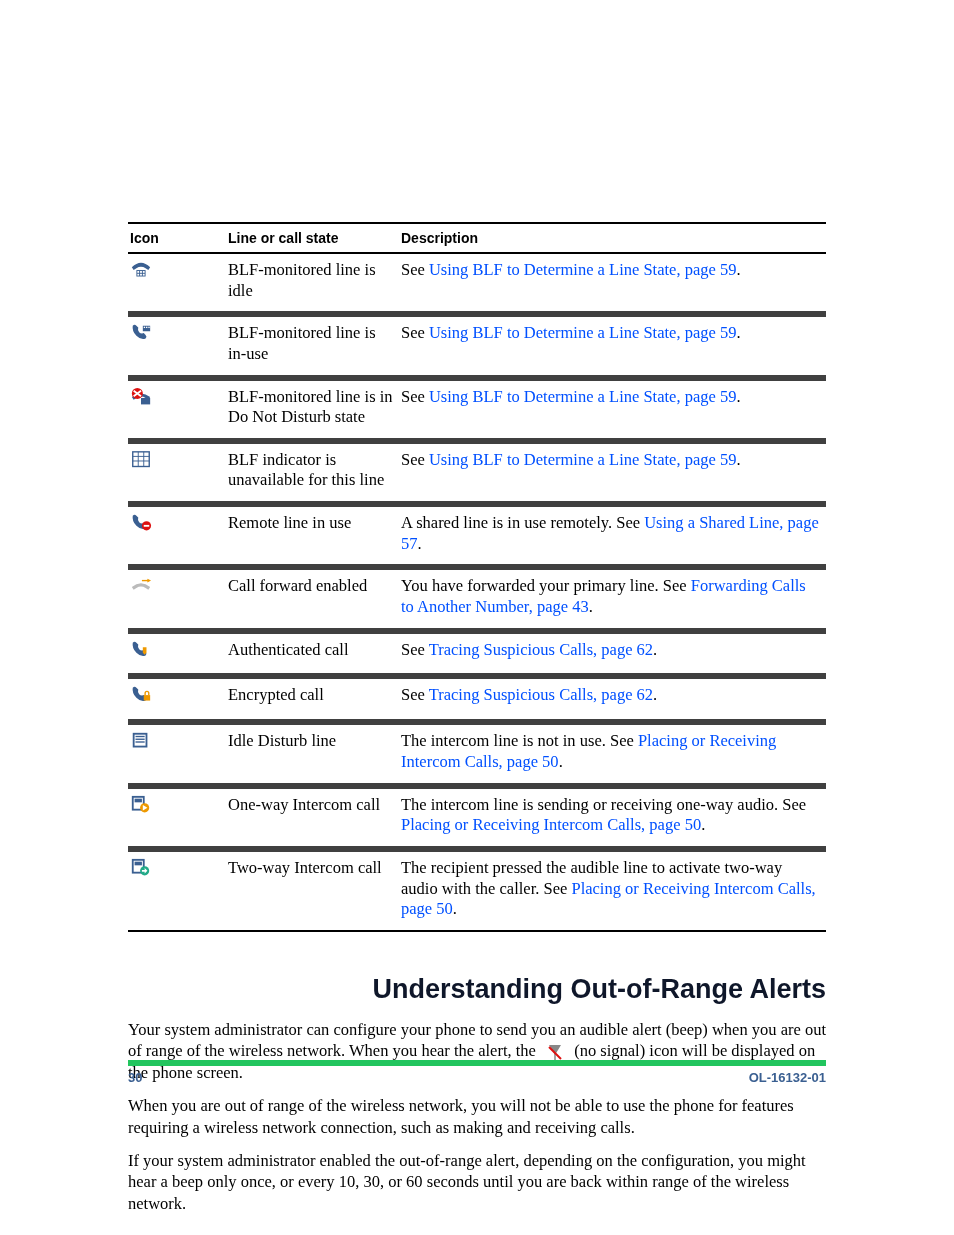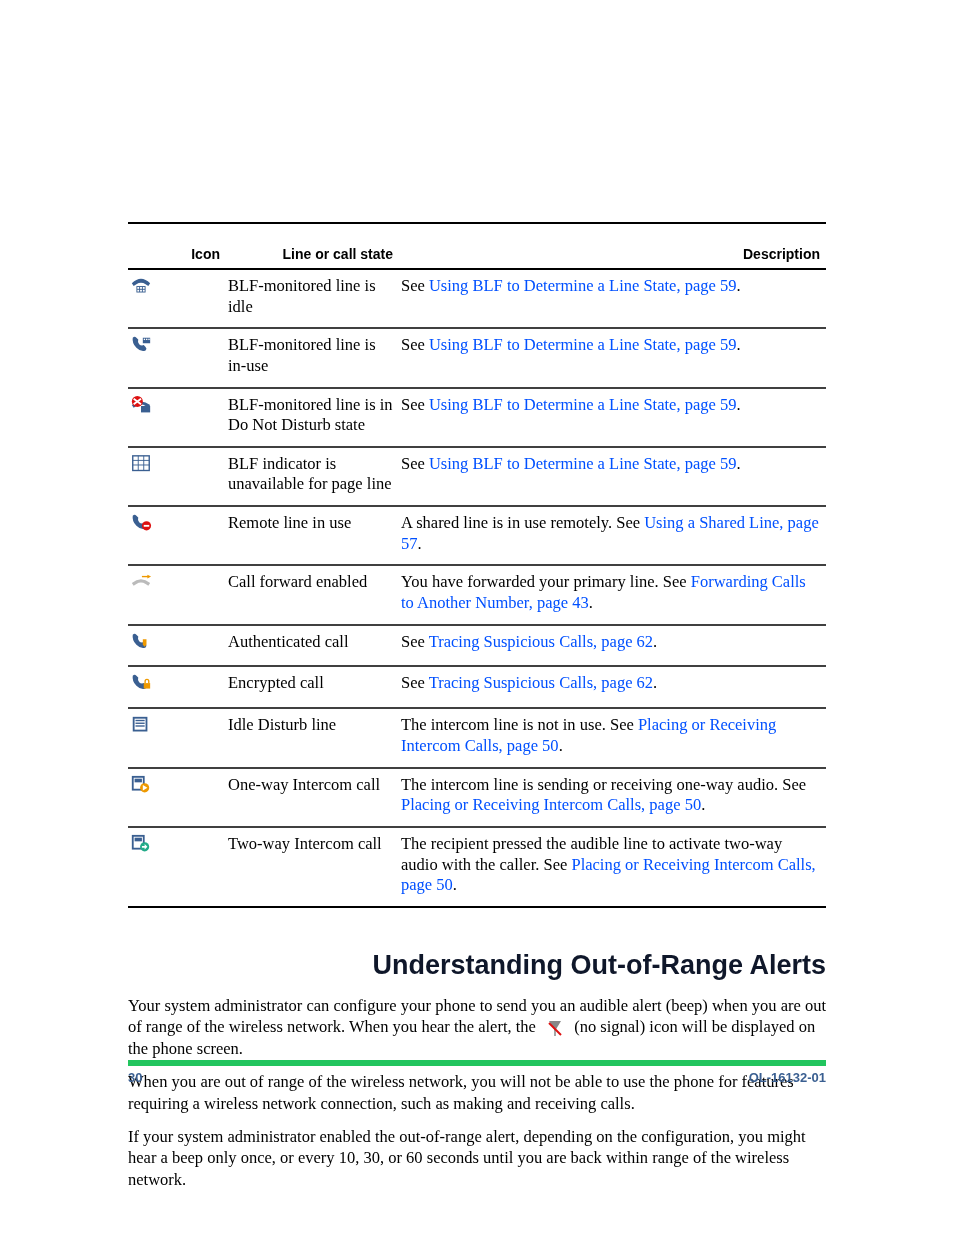--- a/index.html
+++ b/index.html
@@ -17,28 +17,28 @@
     position: relative;
   }
   table {
     border-collapse: collapse;
     width: 100%;
   }
   th {
     font-family: Arial, Helvetica, sans-serif;
     font-weight: bold;
     font-size: 14px;
-    text-align: right;
+    text-align: left;
     border-top: 2px solid #000;
     border-bottom: 2px solid #000;
-    padding: 22px 6px 6px 2px;
+    padding: 6px 6px 6px 2px;
     vertical-align: top;
   }
   td {
-    border-bottom: 2px solid #404040;
+    border-bottom: 6px solid #404040;
     padding: 6px 6px 10px 2px;
     vertical-align: top;
     line-height: 1.25;
   }
   tr:last-child td {
     border-bottom: 2px solid #000;
   }
   td a, p a {
     color: #0050ff;
     text-decoration: none;
@@ -139,21 +139,21 @@
         <td><span>See </span><a>Using BLF to Determine a Line State, page 59</a><span>.</span></td>
       </tr>
       <tr>
         <td class="icon-cell"><span class="icon-box"><svg viewBox="0 0 24 20">
                 <rect x="3" y="2" width="18" height="16" fill="none" stroke="#3a5f91" stroke-width="1.5"></rect>
                 <line x1="3" y1="7" x2="21" y2="7" stroke="#3a5f91"></line>
                 <line x1="3" y1="12" x2="21" y2="12" stroke="#3a5f91"></line>
                 <line x1="9" y1="2" x2="9" y2="18" stroke="#3a5f91"></line>
                 <line x1="15" y1="2" x2="15" y2="18" stroke="#3a5f91"></line>
               </svg></span></td>
-        <td class="state-cell">BLF indicator is unavailable for page line</td>
+        <td class="state-cell">BLF indicator is unavailable for this line</td>
         <td><span>See </span><a>Using BLF to Determine a Line State, page 59</a><span>.</span></td>
       </tr>
       <tr>
         <td class="icon-cell"><span class="icon-box"><svg viewBox="0 0 24 20">
                 <path fill="#3a5f91" d="M3 3 Q5 1 7 3 L9 5 Q8 8 10 10 Q12 12 15 11 L17 13 Q19 15 17 17 Q12 19 7 14 Q2 9 3 3 Z"></path>
                 <circle cx="18" cy="14" r="5" fill="#d11"></circle>
                 <rect x="15" y="13" width="6" height="2" fill="#fff"></rect>
               </svg></span></td>
         <td class="state-cell">Remote line in use</td>
         <td><span>A shared line is in use remotely. See </span><a>Using a Shared Line, page 57</a><span>.</span></td>

